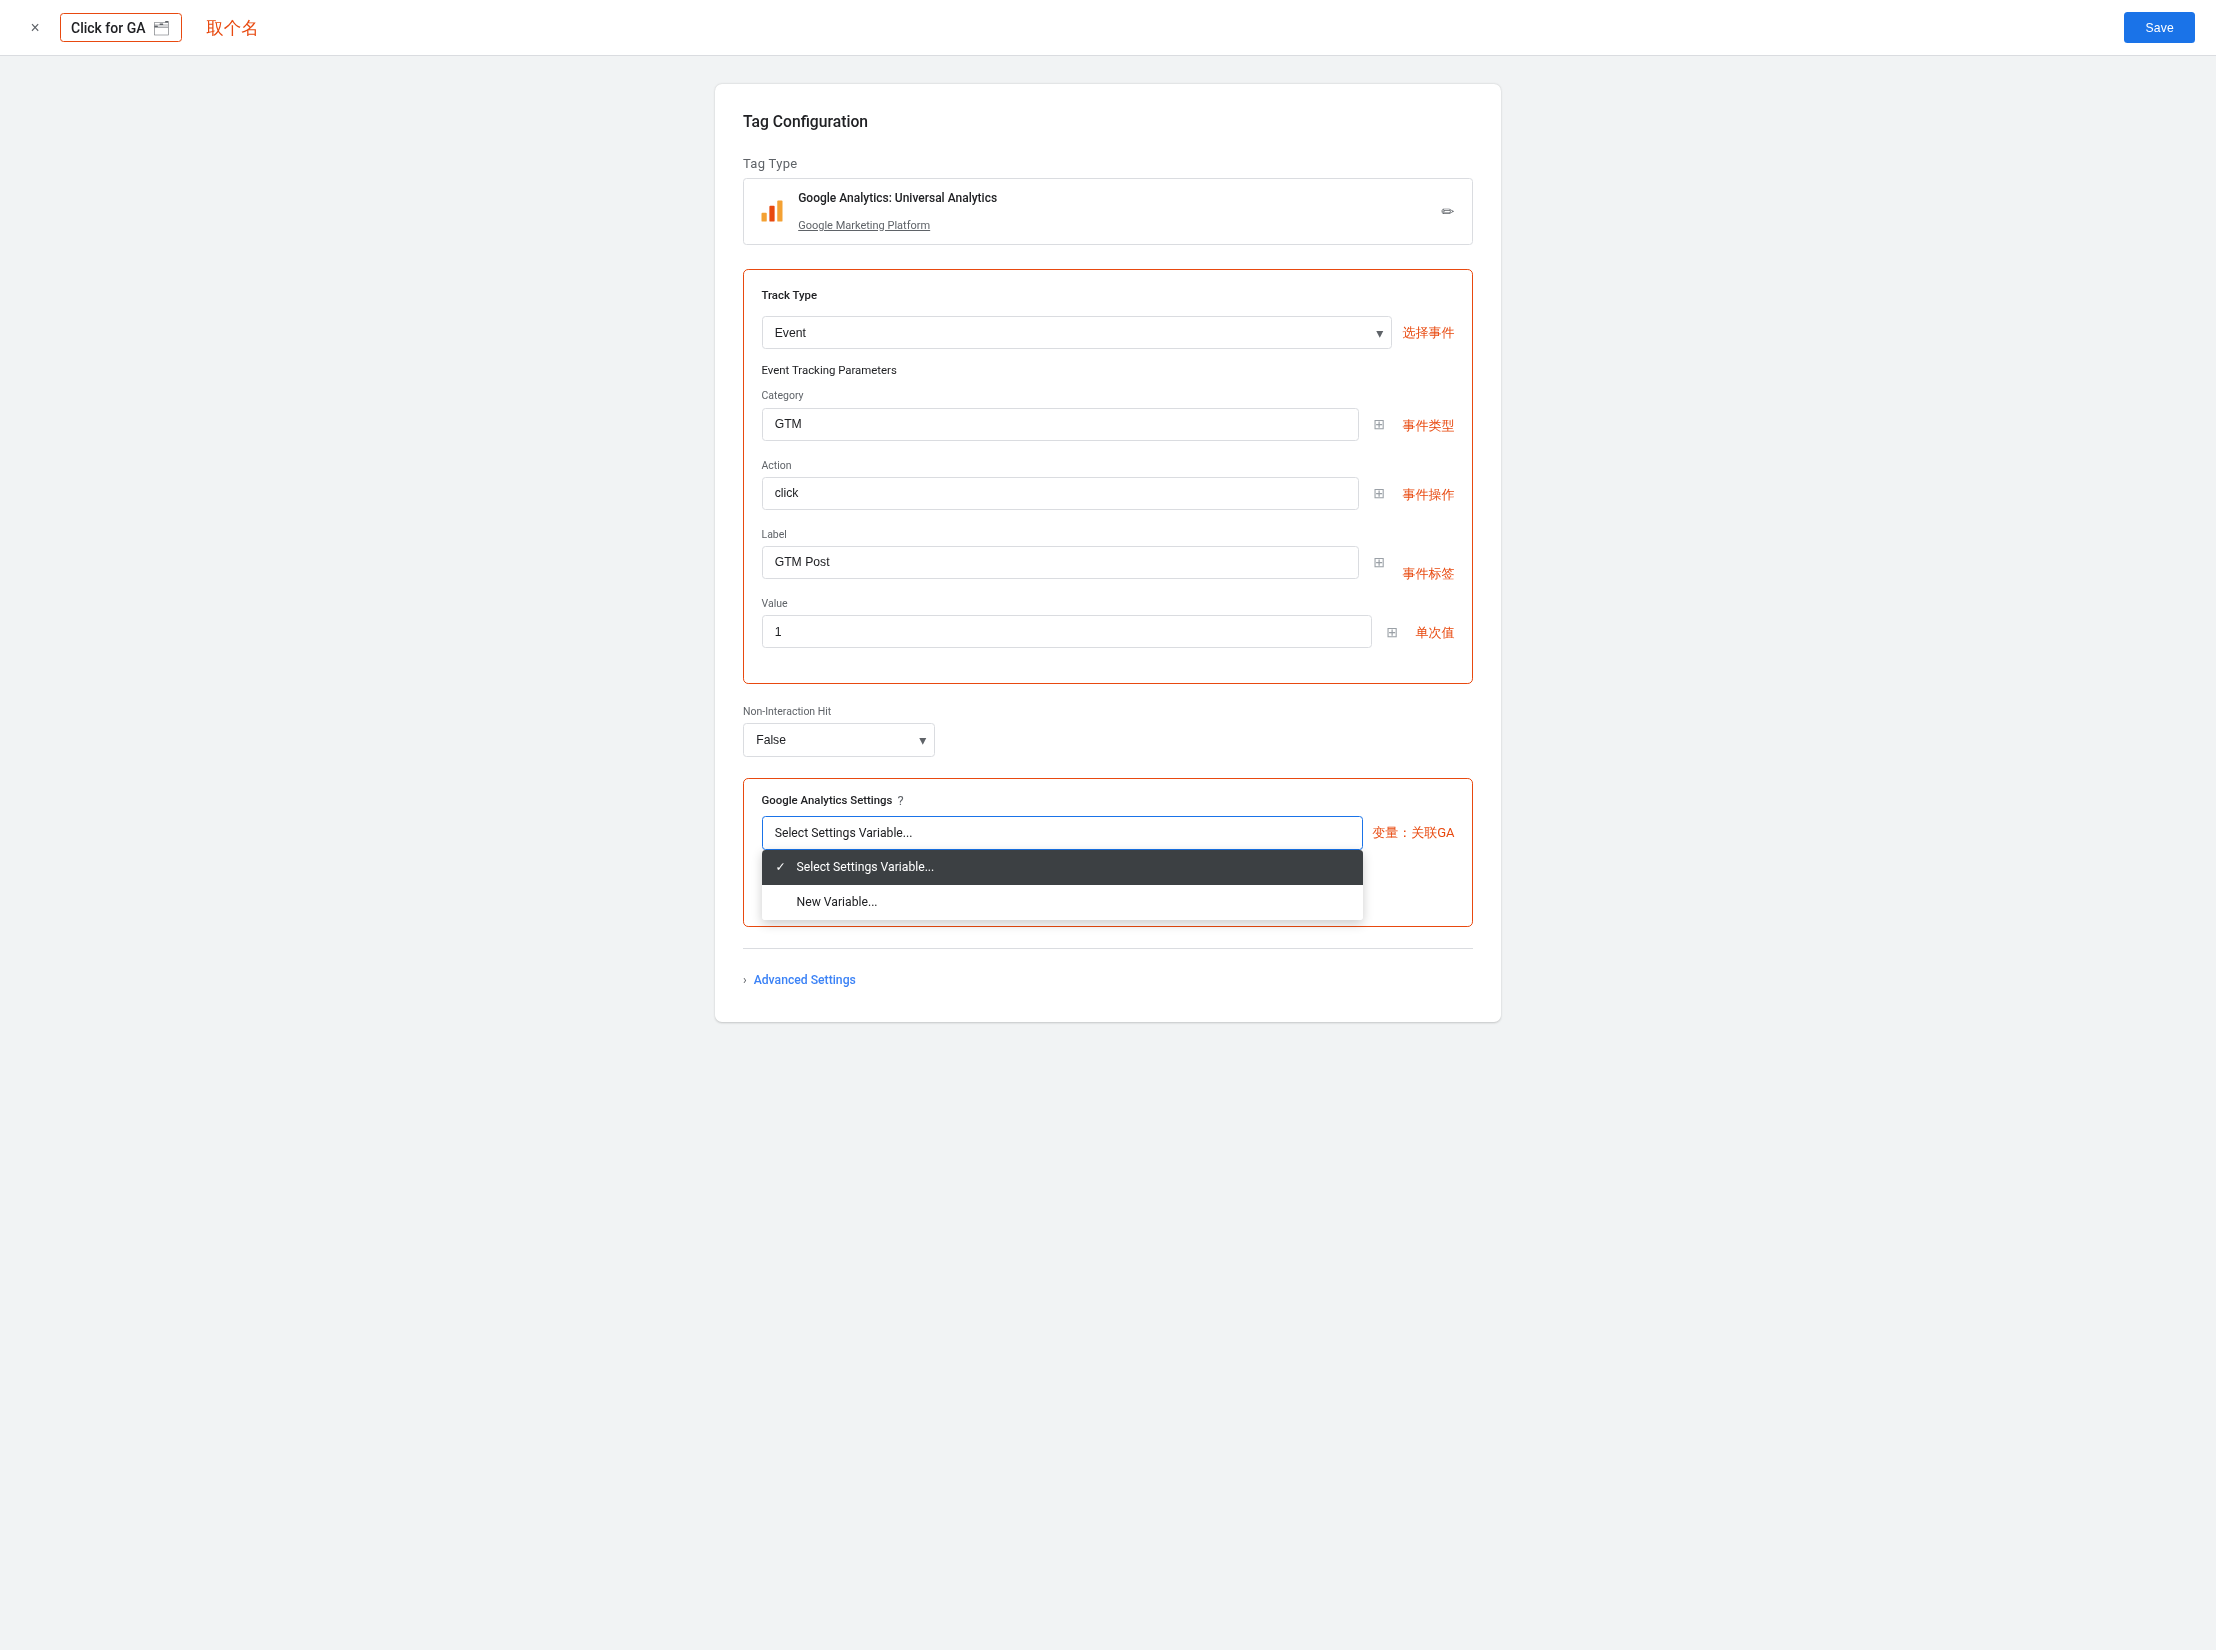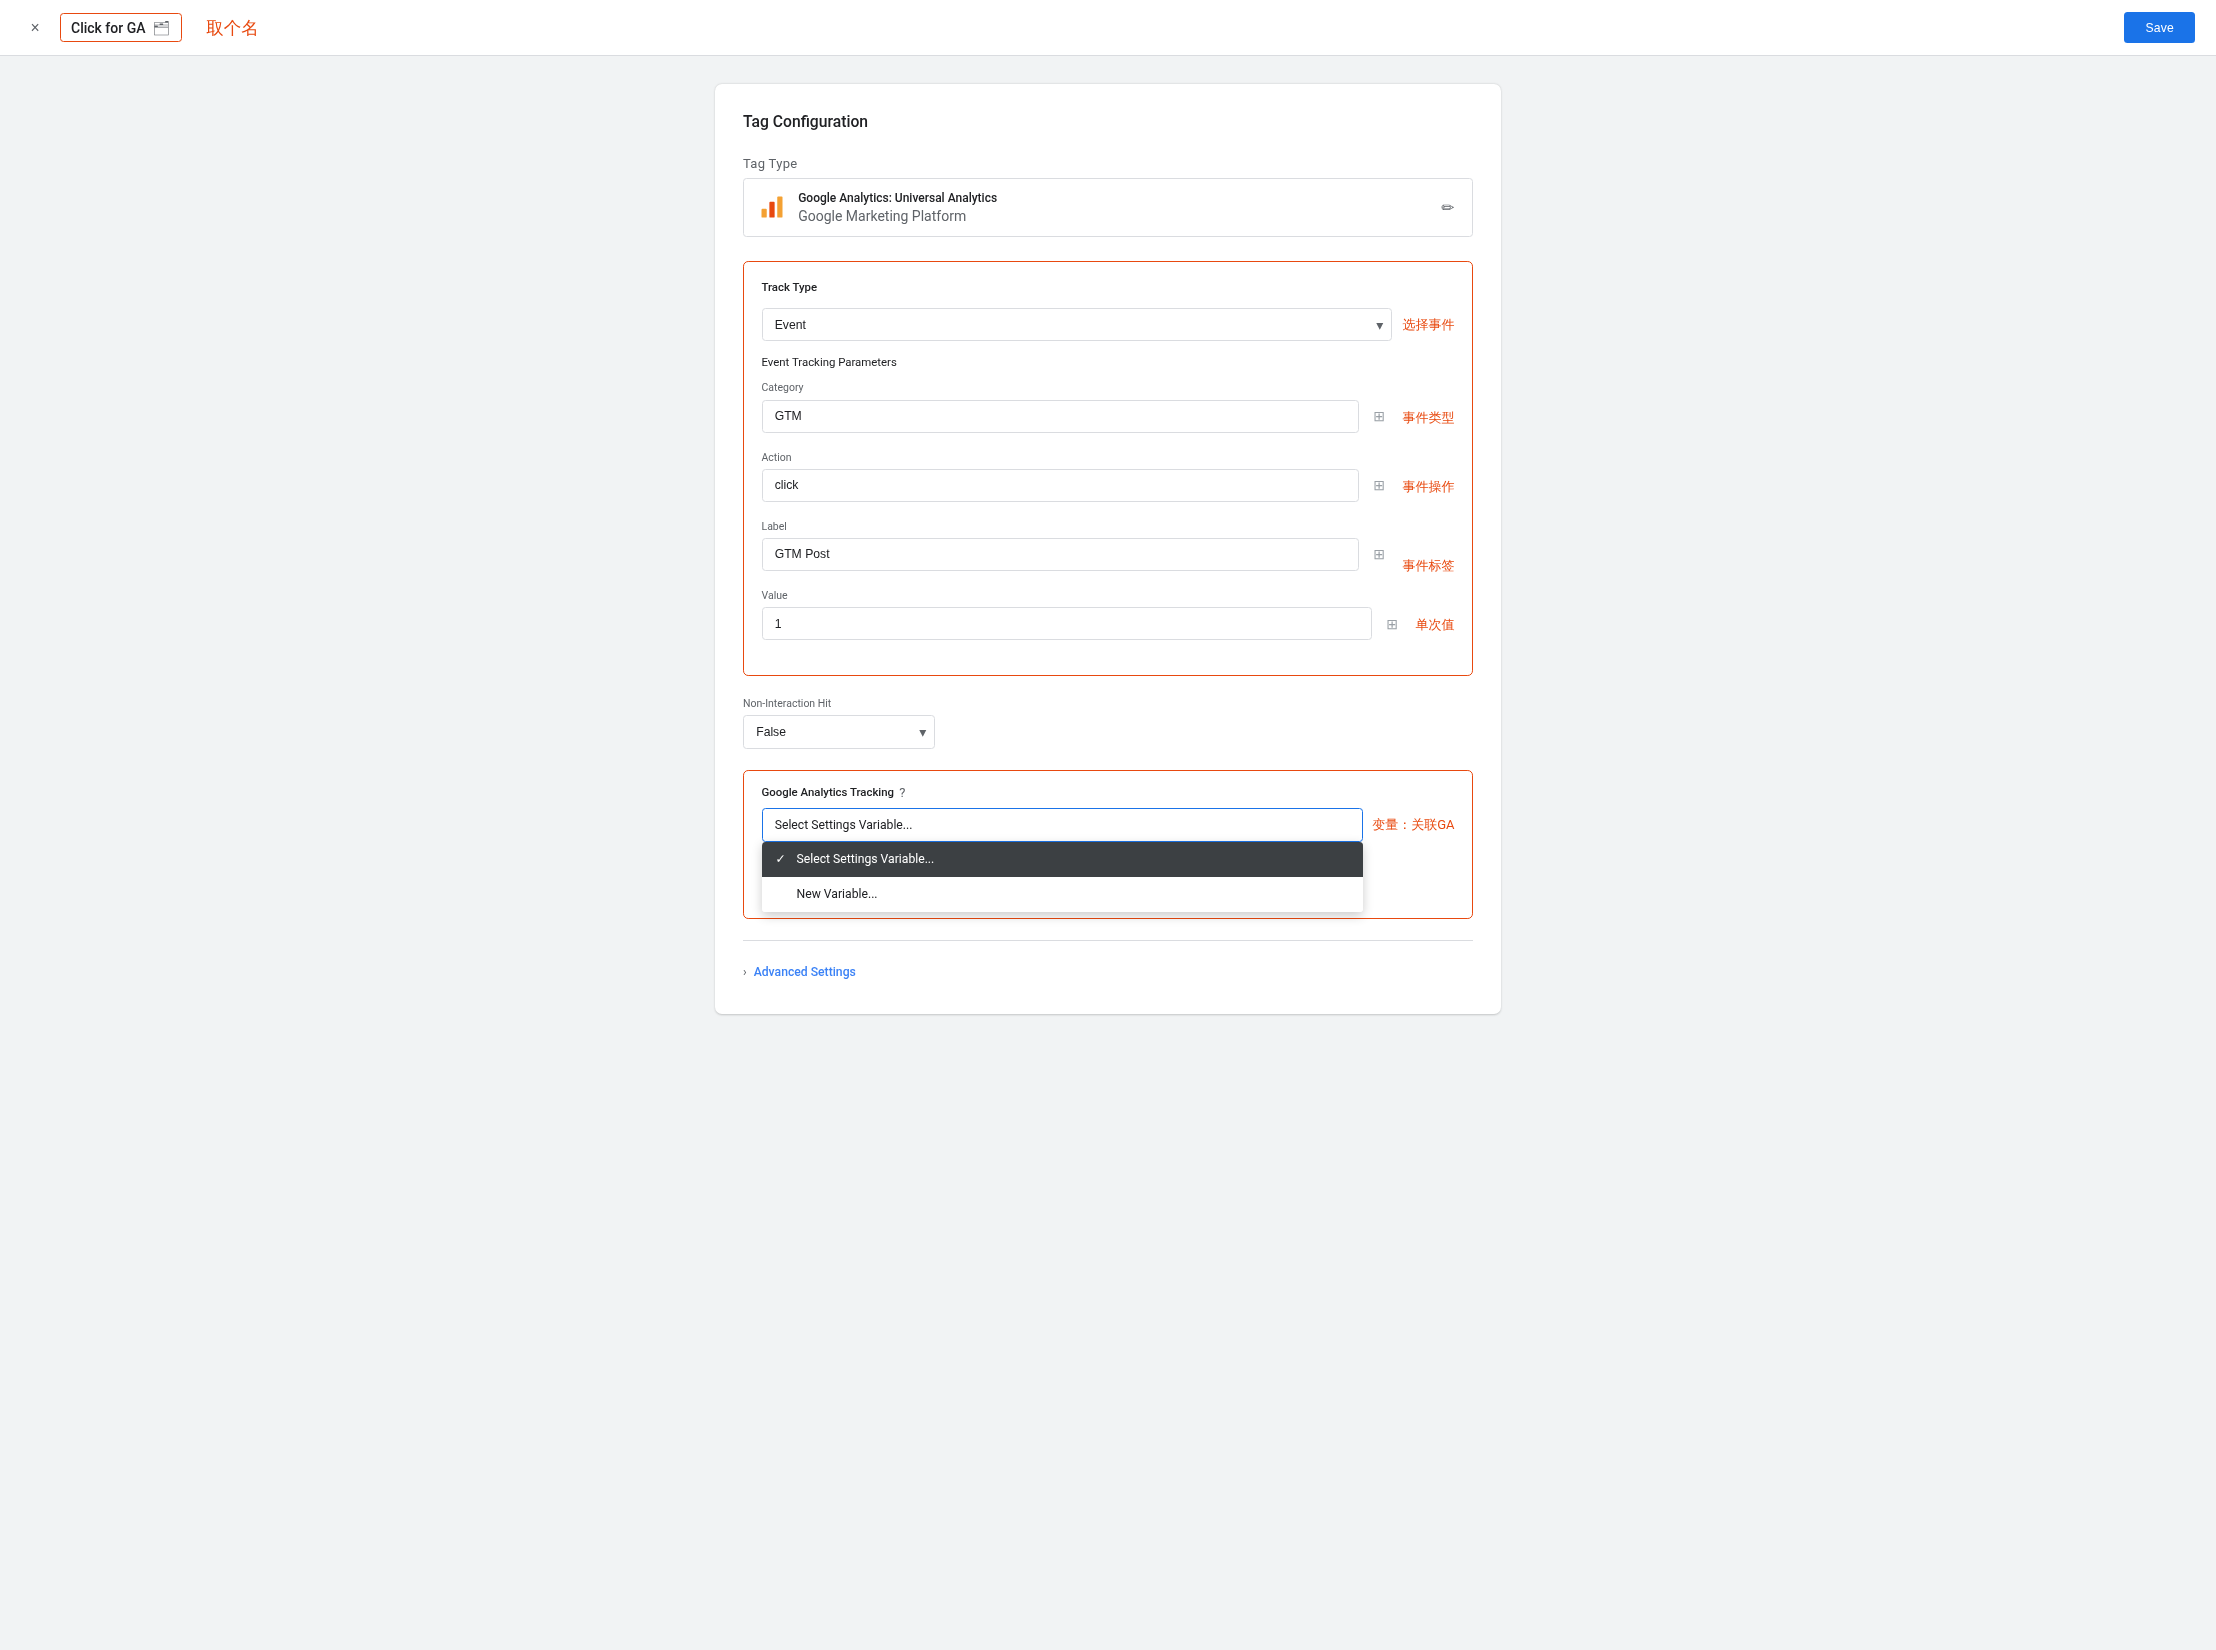--- a/index.html
+++ b/index.html
@@ -121,23 +121,24 @@
       margin-right: 12.2px;
       flex-shrink: 0;
     }
     .tag-type-info { flex: 1; }
     .tag-type-name {
       font-size: 12px;
       font-weight: 500;
       color: #202124;
     }
     .tag-type-sub {
-      font-size: 14px;
-      color: #5f6368;
-      margin-top: 3px;
+      font-size: 11px;
+      color: #5f6368;
+      margin-top: 14px;
+      text-decoration: underline;
     }
     .edit-icon-btn {
       background: none;
       border: none;
       cursor: pointer;
       color: #5f6368;
       font-size: 15.7px;
       padding: 3.5px;
     }
 
@@ -467,21 +468,21 @@
         <select class="select-field">
           <option>False</option>
           <option>True</option>
         </select>
         <span class="select-arrow">▾</span>
       </div>
     </div>
 
     <div class="ga-settings-section">
       <div class="ga-settings-header">
-        <span class="ga-settings-label">Google Analytics Tracking</span>
+        <span class="ga-settings-label">Google Analytics Settings</span>
         <span class="help-icon">?</span>
       </div>
 
       <div class="dropdown-container">
         <div style="display:flex;align-items:center;">
           <div style="flex:1;position:relative;">
             <div class="dropdown-select-active">
               <span>Select Settings Variable...</span>
             </div>
             <div class="dropdown-menu">

